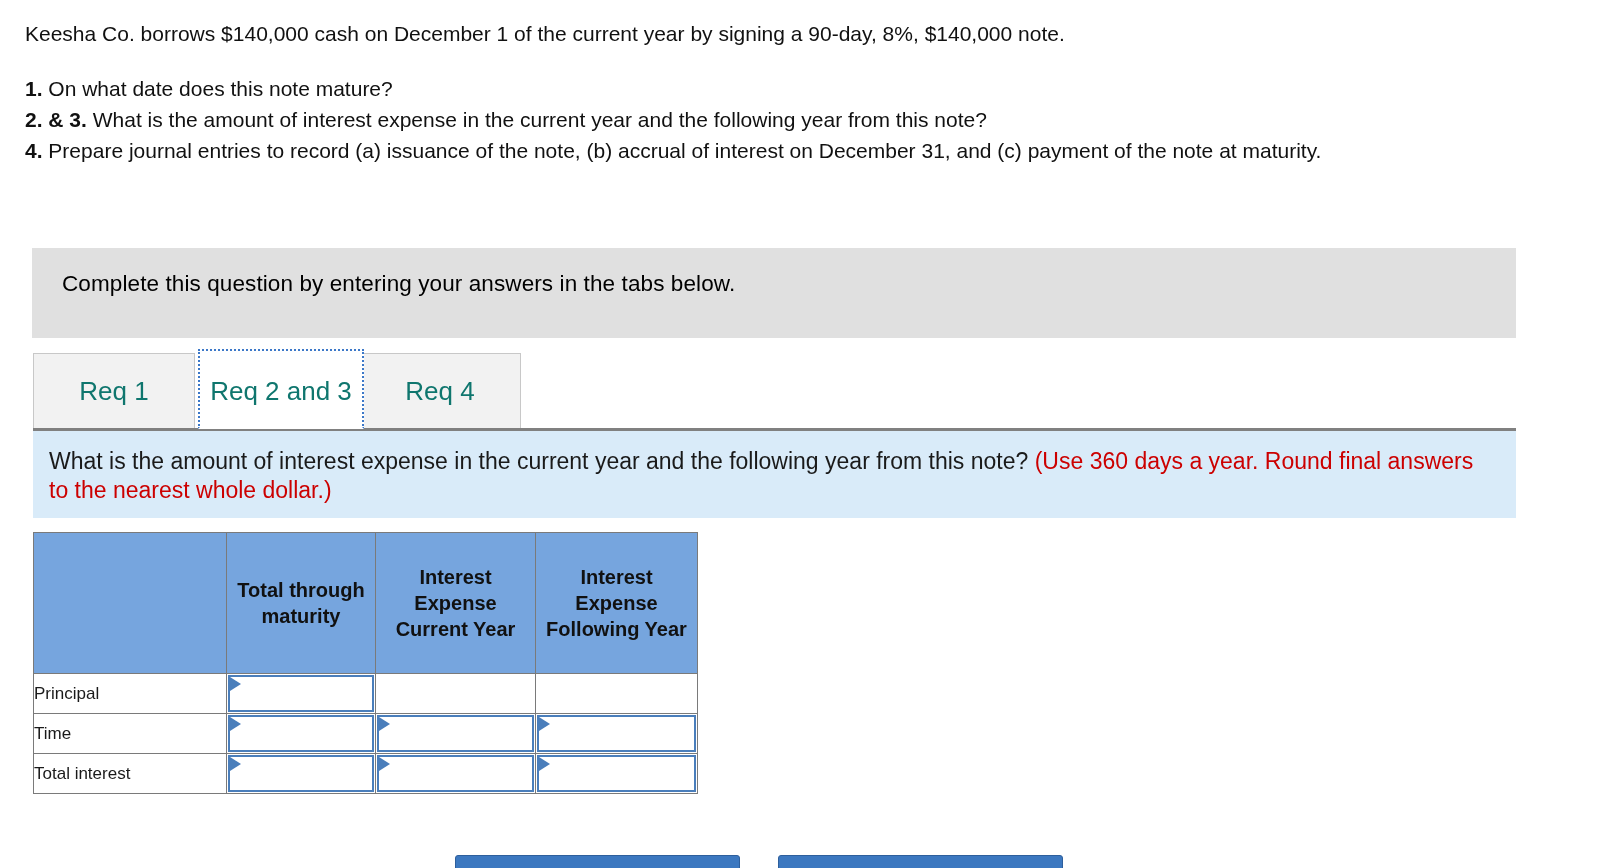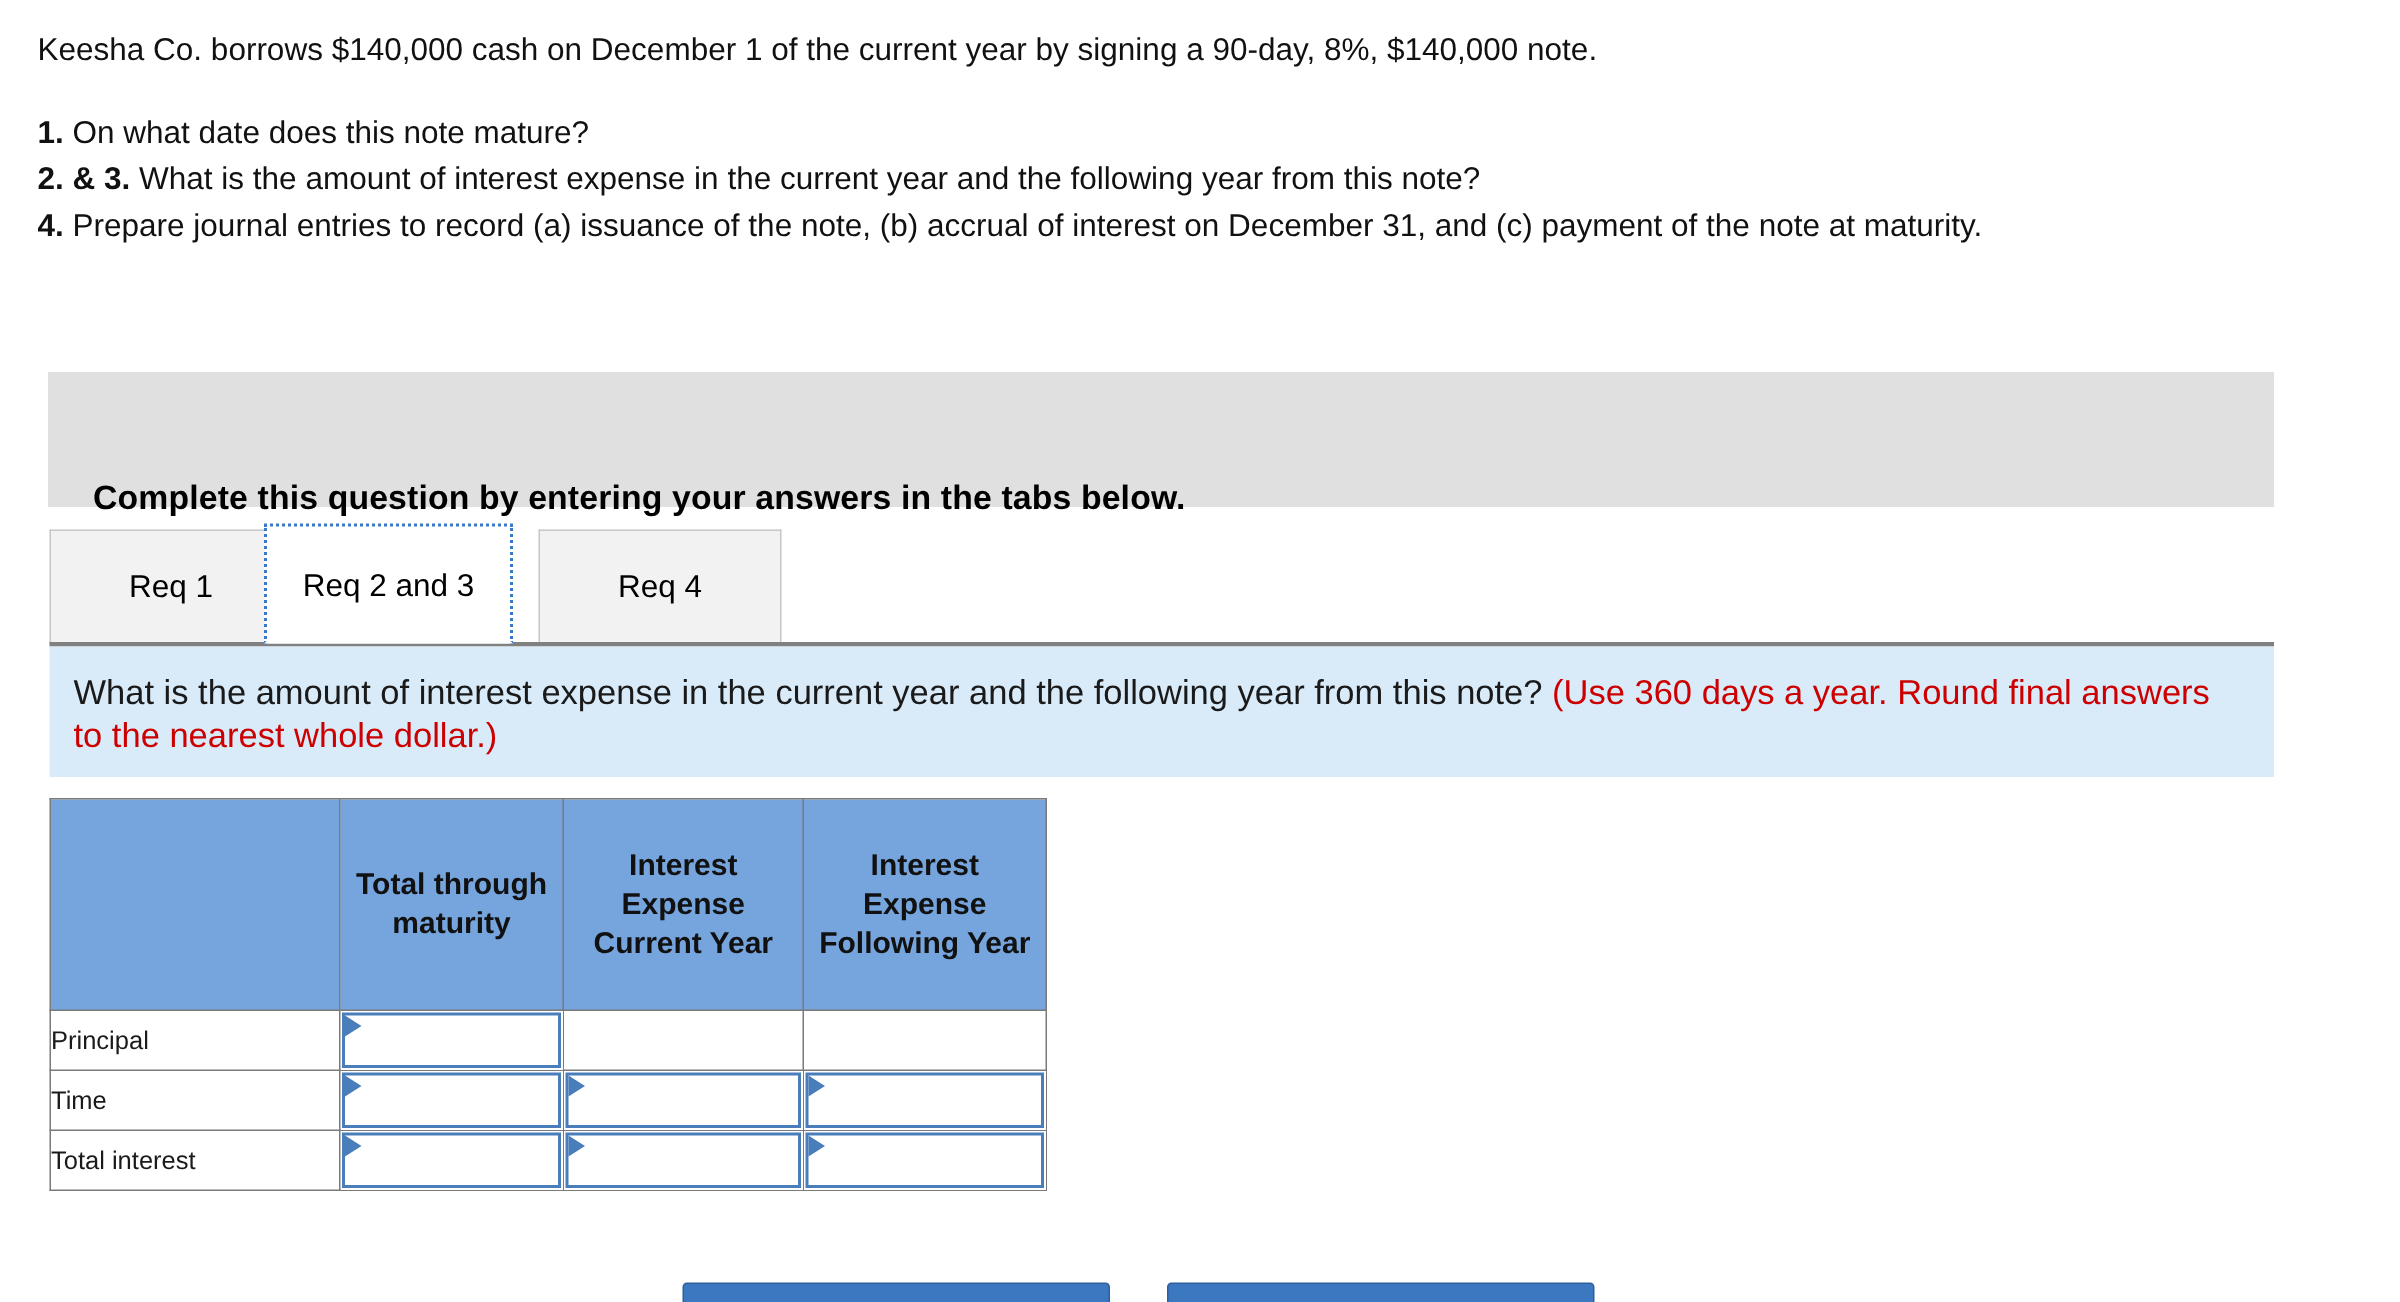--- a/index.html
+++ b/index.html
@@ -42,52 +42,51 @@
     width: 1484px;
     height: 90px;
     background: #e0e0e0;
     box-sizing: border-box;
   }
   .gray-banner-text {
     position: absolute;
     left: 30px;
     top: 23px;
     font-size: 22.5px;
-    font-weight: bold;
+    font-weight: normal;
     color: #000000;
     letter-spacing: .1px;
-    margin-top: 48px;
   }
 
   
   .tabstrip {
     position: absolute;
     left: 33px;
     top: 353px;
     width: 1484px;
     height: 78px;
   }
   .tab {
     position: absolute;
     top: 0;
     height: 76px;
     box-sizing: border-box;
     display: flex;
     align-items: center;
     justify-content: center;
-    font-size: 21px;
-    color: #000000;
+    font-size: 26px;
+    color: #0f766e;
     background: #f2f2f2;
     border: 1px solid #c8c8c8;
     border-bottom: none;
     cursor: pointer;
     user-select: none;
   }
   .tab.t1 { left: 0px;   width: 162px; }
-  .tab.t2 { left: 143px; width: 166px; }
+  .tab.t2 { left: 165px; width: 166px; }
   .tab.t3 { left: 326px; width: 162px; }
   .tab.active {
     background: #ffffff;
     border: 2px dotted #3c78c8;
     border-bottom: 2px solid #ffffff;
     z-index: 4;
     height: 80px;
     top: -4px;
     padding-top: 4px;
   }

